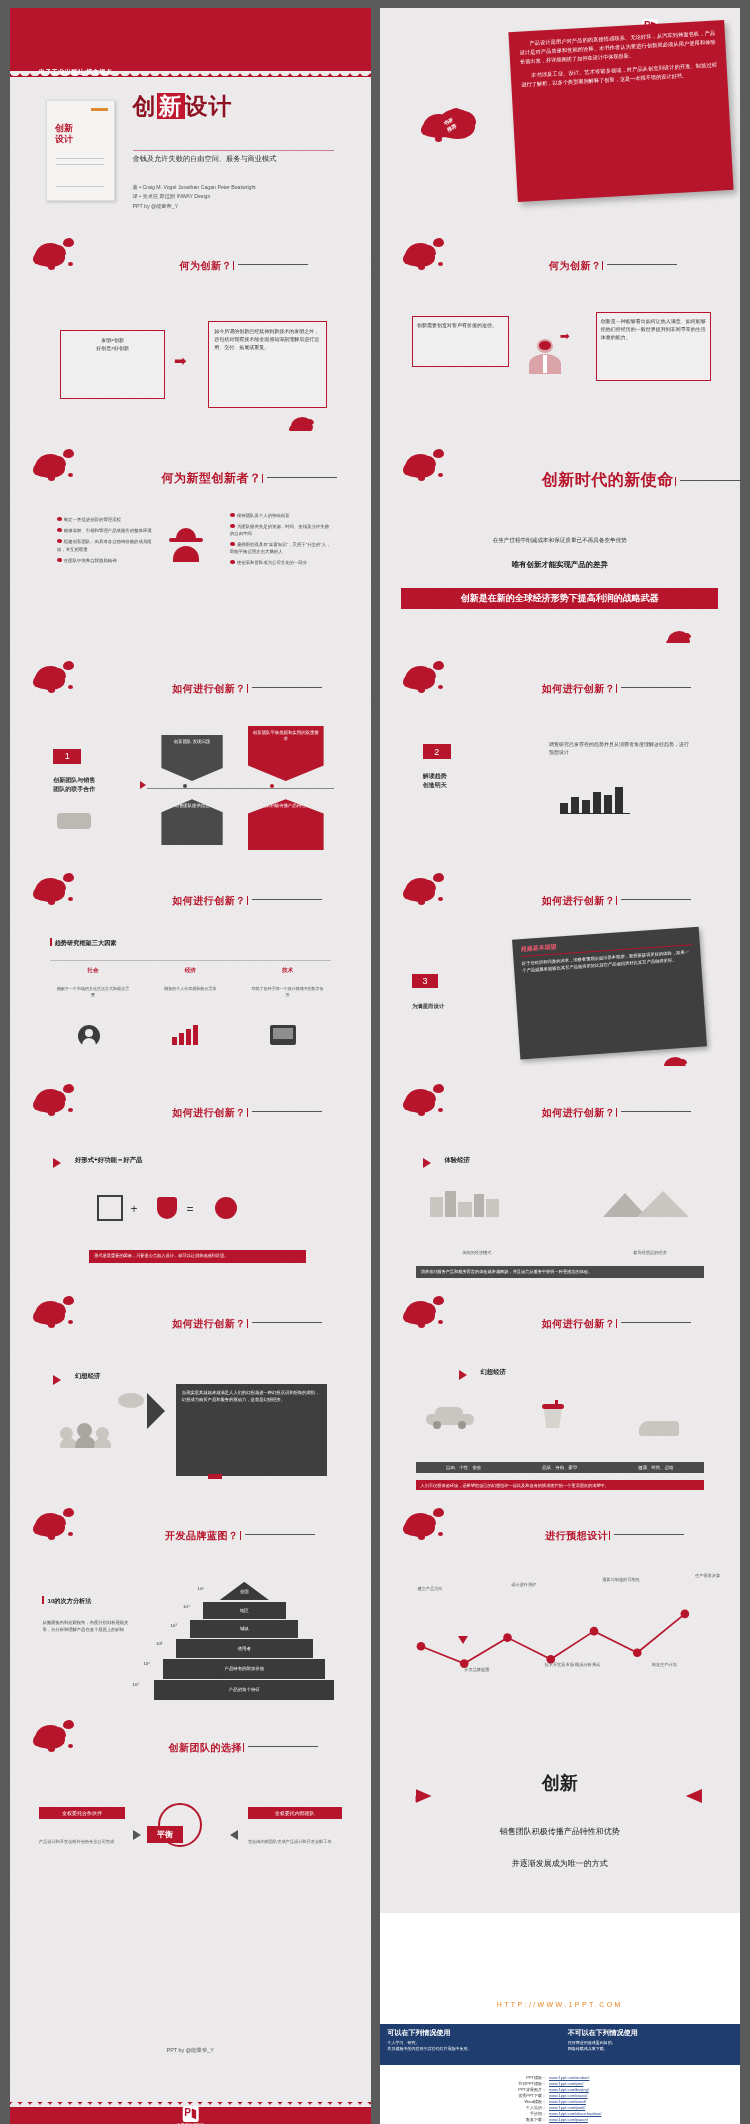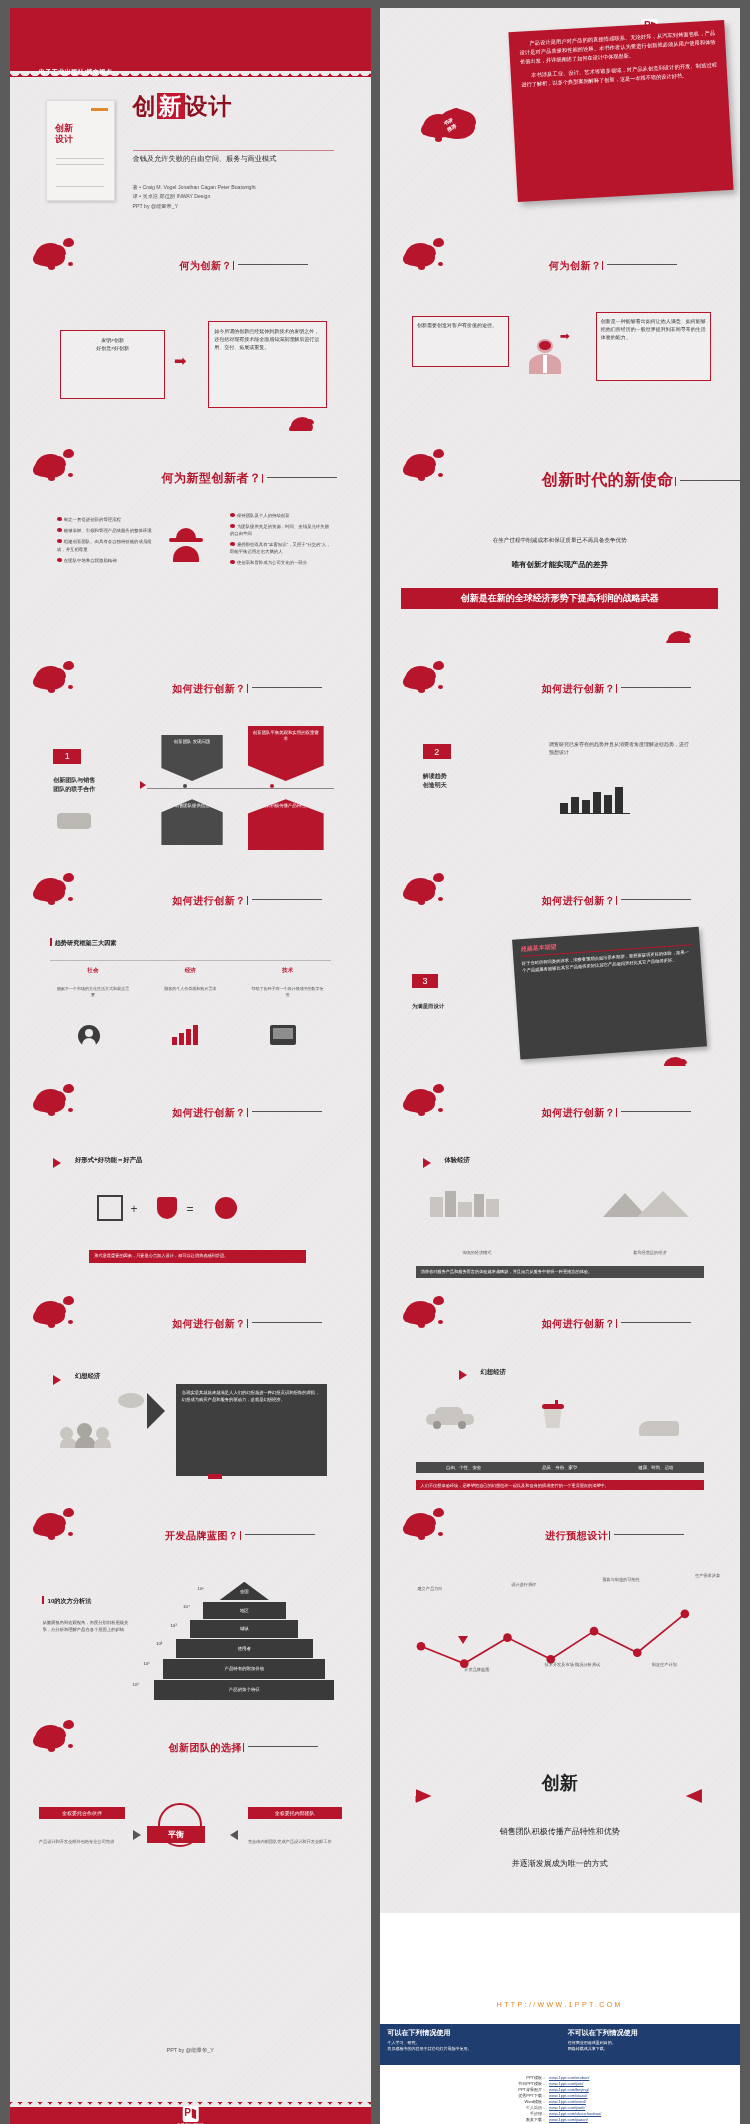--- a/index.html
+++ b/index.html
@@ -638,21 +638,21 @@
         <div class="leaf m" style="left:28px;top:-5px"></div>
       <div class="leaf s" style="left:13px;top:21px"></div>
         <div class="leaf xs" style="left:33px;top:19px"></div>
     </div>
     <div class="shead" style="left:44%;top:17%;font-size:10px">
       <span>创新团队的选择</span><span class="bar"></span><span class="rule"></span>
     </div>
     <div class="redbox" style="left:8%;top:46%;width:24%;padding:3px 4px;font-size:5px;text-align:center">全权委托合作伙伴</div>
     <div class="cap3" style="left:8%;top:60%;width:24%;text-align:left">产品设计和开发全部外包给专业公司完成</div>
     <div class="ring" style="left:41%;top:44%;width:44px;height:44px"></div>
-    <div class="balbox" style="left:38%;top:54%;width:58px;height:17px;font-size:8px">平衡</div>
+    <div class="balbox" style="left:38%;top:54%;width:36px;height:17px;font-size:8px">平衡</div>
     <div class="redbox" style="left:66%;top:46%;width:26%;padding:3px 4px;font-size:5px;text-align:center">全权委托内部团队</div>
     <div class="cap3" style="left:66%;top:60%;width:26%;text-align:left">完全由内部团队完成产品设计和开发全部工作</div>
     <div class="arrowR" style="left:34%;top:56%;border-left-color:#555"></div>
     <div class="arrowR" style="left:61%;top:56%;transform:rotate(180deg);border-left-color:#555"></div>
   </div>
 
   <div class="slide">
     <div class="leafgroup" style="left:10%;top:38%">
       <div class="leaf big" style="width:16px;height:14px;background:#b7152c;clip-path:polygon(0 0,100% 50%,0 100%);border-radius:0"></div>
     </div>

